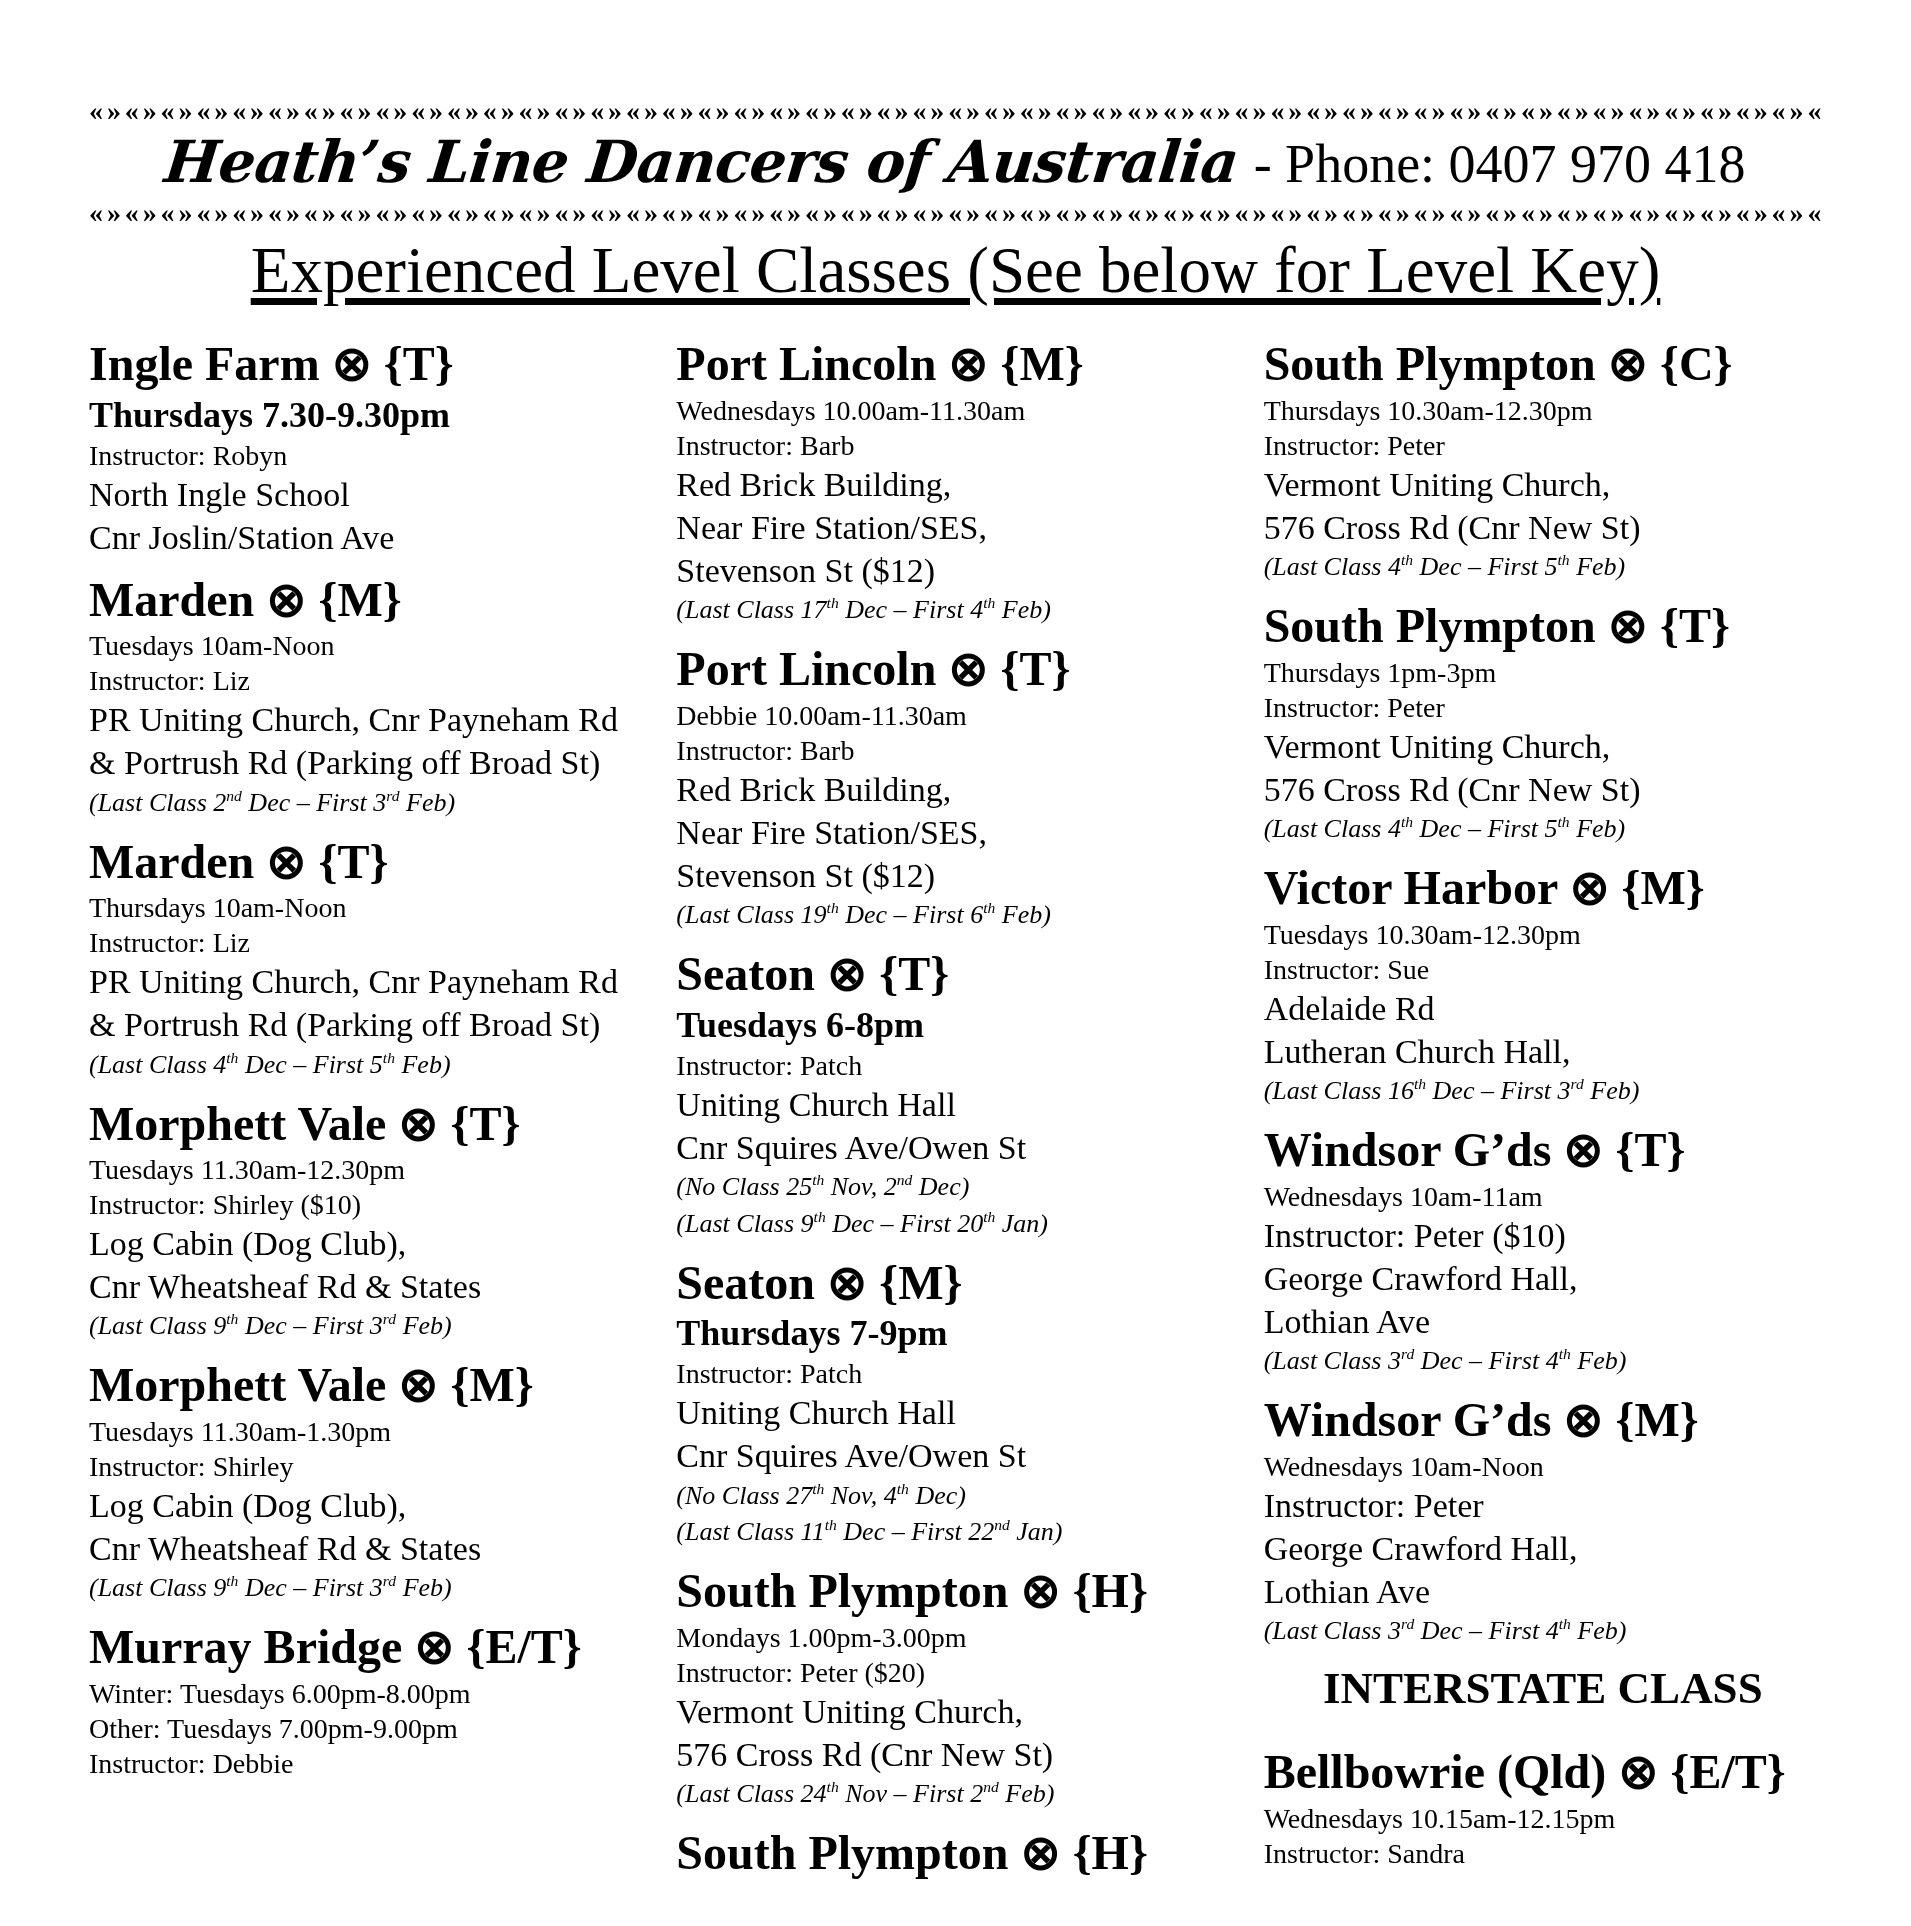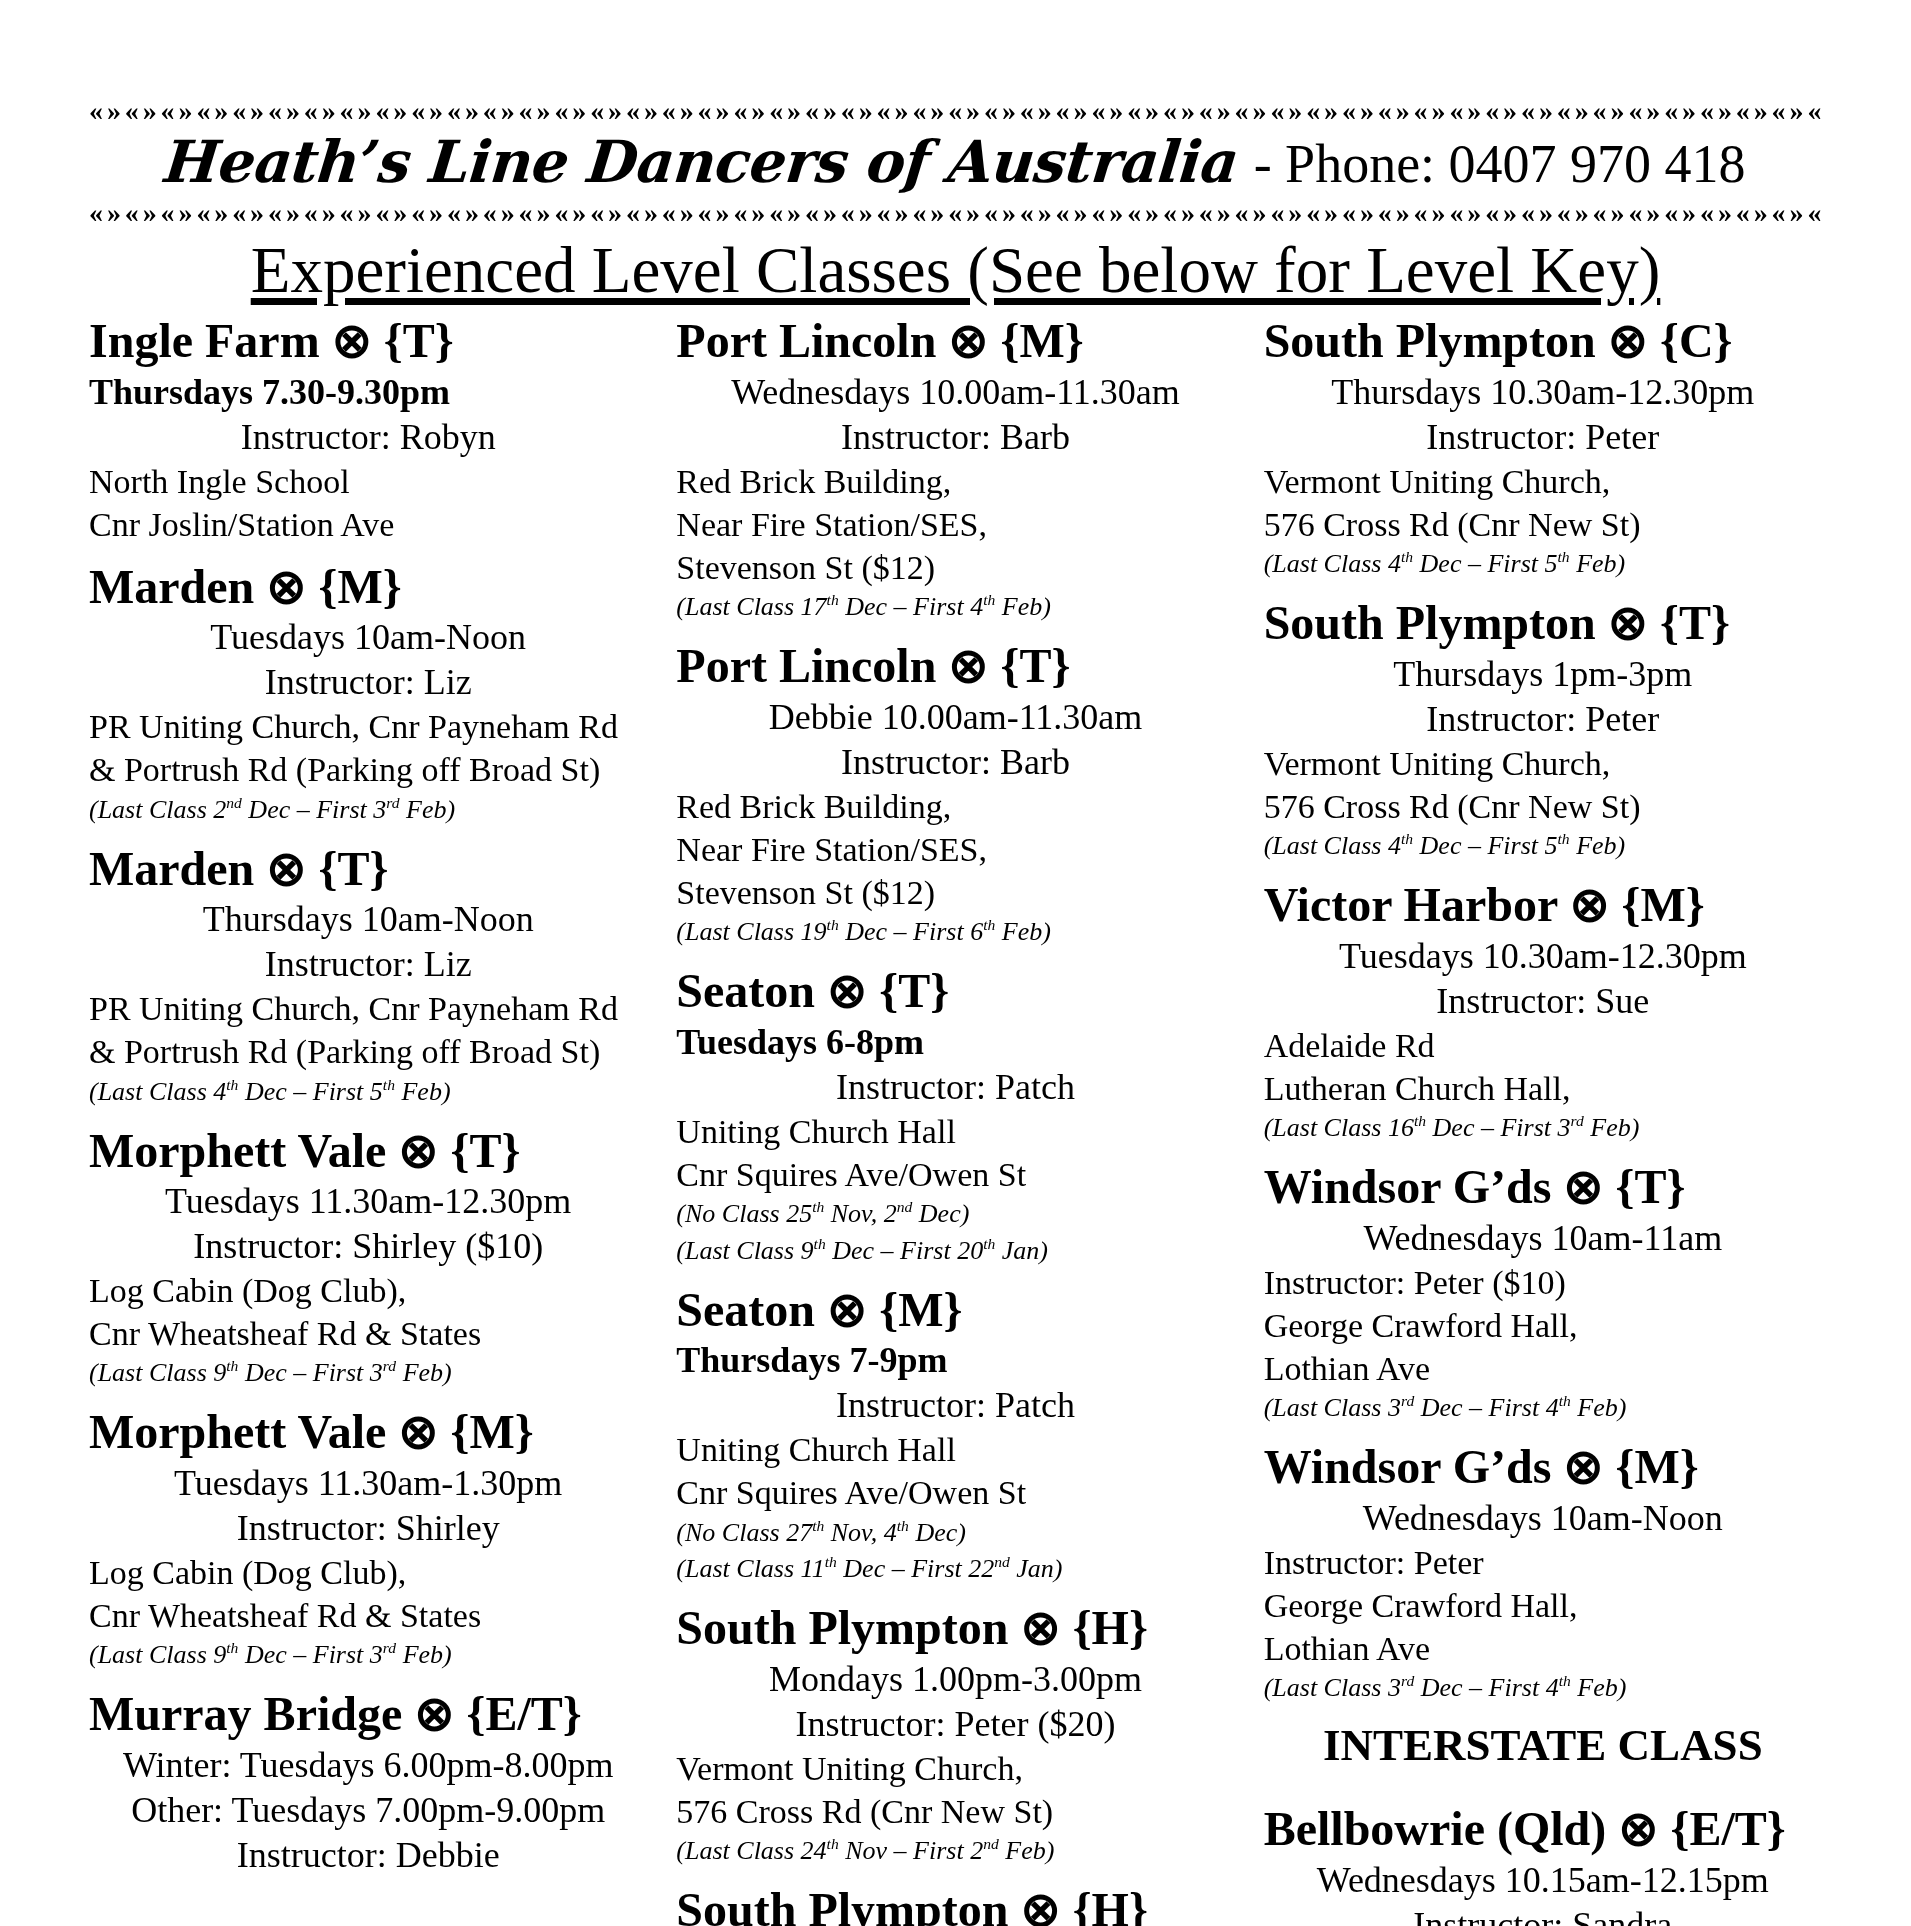--- a/index.html
+++ b/index.html
@@ -46,37 +46,37 @@
     font-size: 54px;
   }
   .page-title {
     font-size: 65px;
     line-height: 1.12;
     text-align: center;
     white-space: nowrap;
     text-decoration: underline;
     text-decoration-thickness: 7px;
     text-underline-offset: 6.2px;
-    margin: 7px 0 5px 0;
+    margin: 7px 0 28px 0;
   }
   .columns {
     display: flex;
     gap: 29px;
     align-items: flex-start;
   }
   .col { flex: 1 1 0; min-width: 0; }
   .class-block { margin-bottom: 11.6px; }
   .class-title {
     font-size: 48px;
     font-weight: bold;
     line-height: 1.2;
     white-space: nowrap;
   }
   .line { white-space: nowrap; }
-  .time, .instructor { font-size: 36px; line-height: 1.25; text-align: center; }
+  .time, .instructor { font-size: 28px; line-height: 1.25; }
   .time-bold { font-size: 36px; line-height: 1.25; font-weight: bold; }
   .instructor-small { font-size: 34px; line-height: 1.27; }
   .address { font-size: 34px; line-height: 1.27; }
   .note {
     font-size: 26px;
     font-style: italic;
     line-height: 1.4;
   }
   .note sup, .levels sup { font-size: 0.6em; line-height: 0; }
   .interstate {

